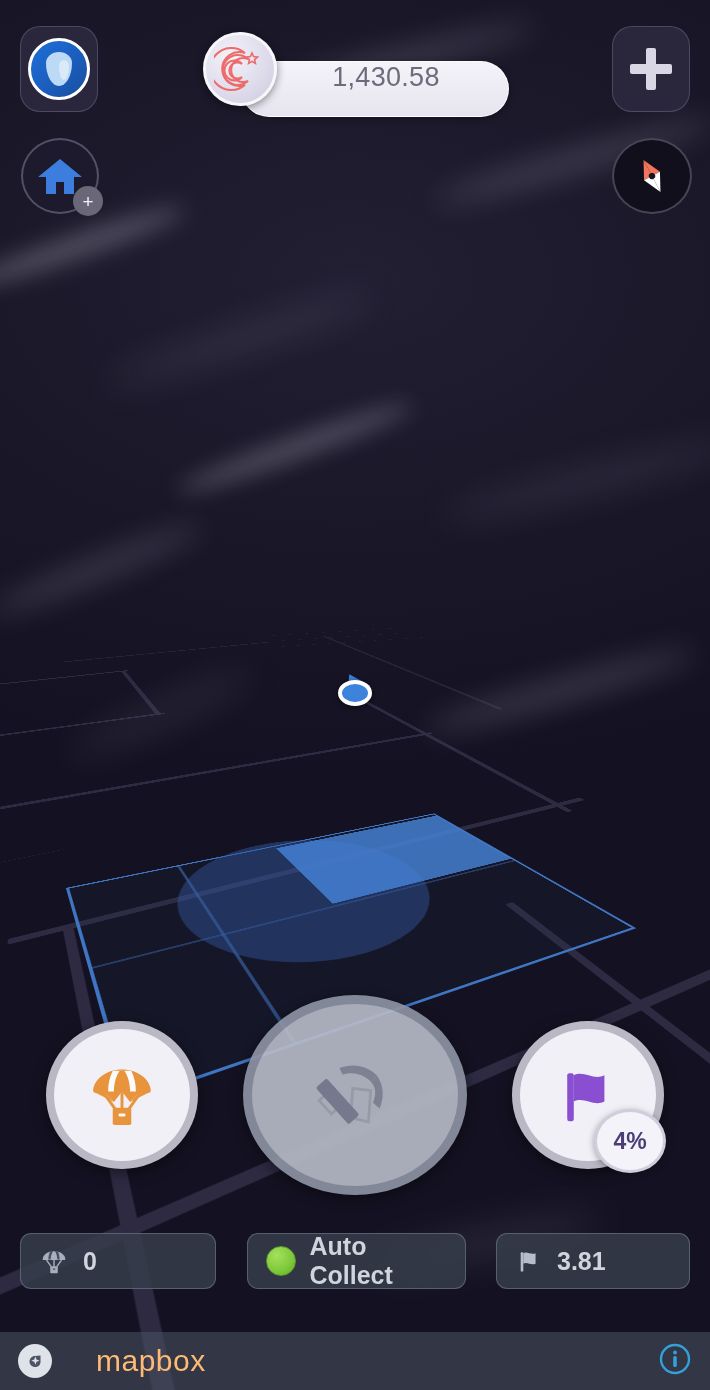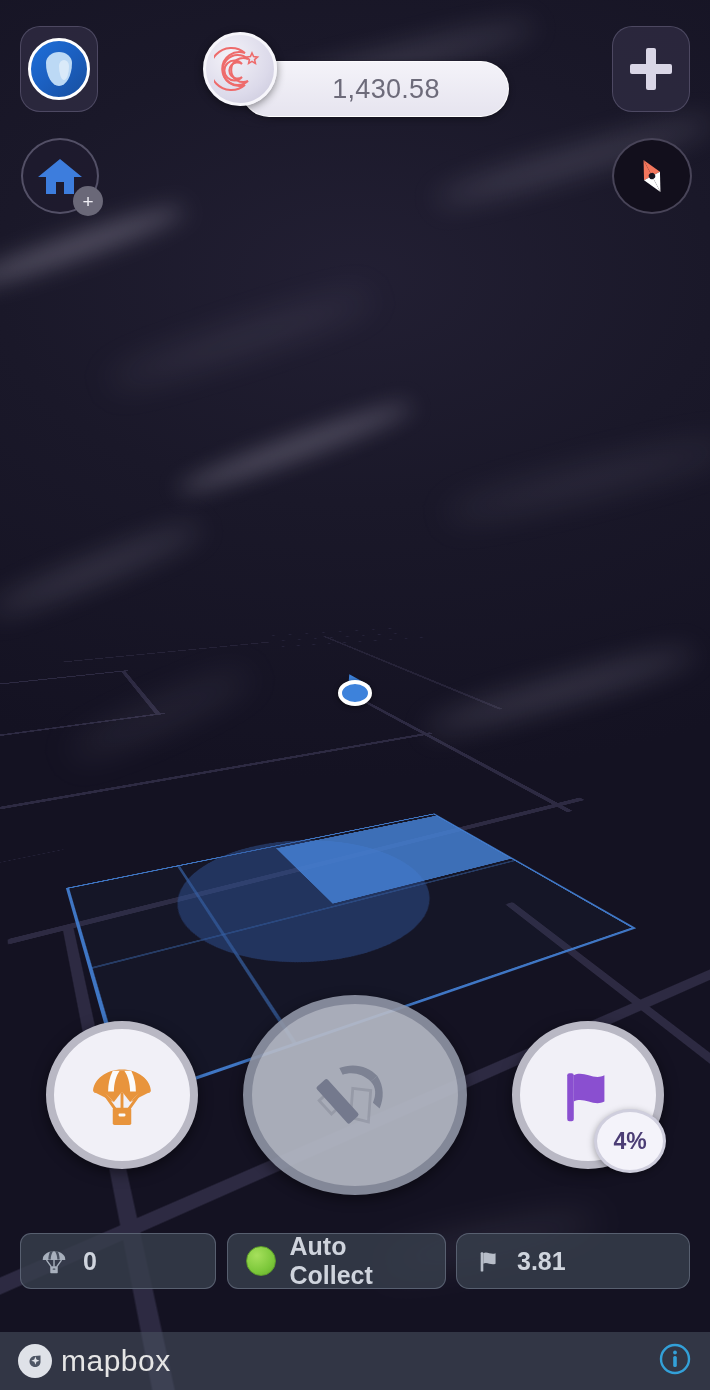--- a/index.html
+++ b/index.html
@@ -172,21 +172,21 @@
     display: flex; align-items: center;
   }
   #balance-pill {
     height: 56px;
     min-width: 268px;
     margin-left: 38px;
     padding: 0 24px 0 46px;
     border-radius: 28px;
     background: linear-gradient(180deg,#f4f3f9 0%, #e6e4ef 100%);
     border: 1px solid rgba(255,255,255,0.85);
-    display: flex; align-items: center; justify-content: center;
+    display: flex; justify-content: center;
     box-shadow: 0 2px 6px rgba(0,0,0,0.35);
     margin-top: 40px;
   }
   #balance-value {
     font-size: 27px; font-weight: 400;
     color: #6d6b7a;
     letter-spacing: .3px;
   }
   #token-coin {
     position: absolute; left: 0; top: 0;
@@ -272,21 +272,21 @@
     height: 56px;
     border-radius: 11px;
     background: rgba(55,62,76,0.82);
     border: 1px solid rgba(120,130,148,0.55);
     display: flex; align-items: center;
     padding: 0 18px;
     gap: 14px;
   }
   #chip-airdrops { width: 196px; }
   #chip-autocollect { width: 219px; }
-  #chip-flags { width: 234px; border-radius: 13px; }
+  #chip-flags { width: 194px; }
   .chip-value {
     font-size: 25px; color: #cfd4dd; font-weight: 700;
   }
   .chip-label {
     font-size: 25px; color: #cfd4dd; font-weight: 700;
   }
   .green-dot {
     width: 30px; height: 30px; border-radius: 50%;
     background: radial-gradient(circle at 35% 30%, #a6e05c 0%, #7dc83b 60%, #63ab2a 100%);
     border: 1px solid #5d9e2b;
@@ -301,21 +301,21 @@
     display: flex; align-items: center;
     padding: 0 18px;
   }
   #mapbox-logo { display: flex; align-items: center; gap: 9px; }
   #mapbox-mark {
     width: 34px; height: 34px; border-radius: 50%;
     background: #dfe2e8;
     display: flex; align-items: center; justify-content: center;
   }
   #mapbox-word {
-    font-size: 30px; color: #e5e5e5; font-weight: 400; letter-spacing: .5px;
+    font-size: 30px; color: #fdba74; font-weight: 400; letter-spacing: .5px; margin-left: 35px;
   }
   #attrib-link {
     position: absolute; left: 0; right: 0;
     text-align: center;
     font-size: 24px; font-weight: 700; color: #eef0f4;
     pointer-events: none;
   }
   #info-btn { margin-left: auto; z-index: 2; }
 </style>
 </head>

